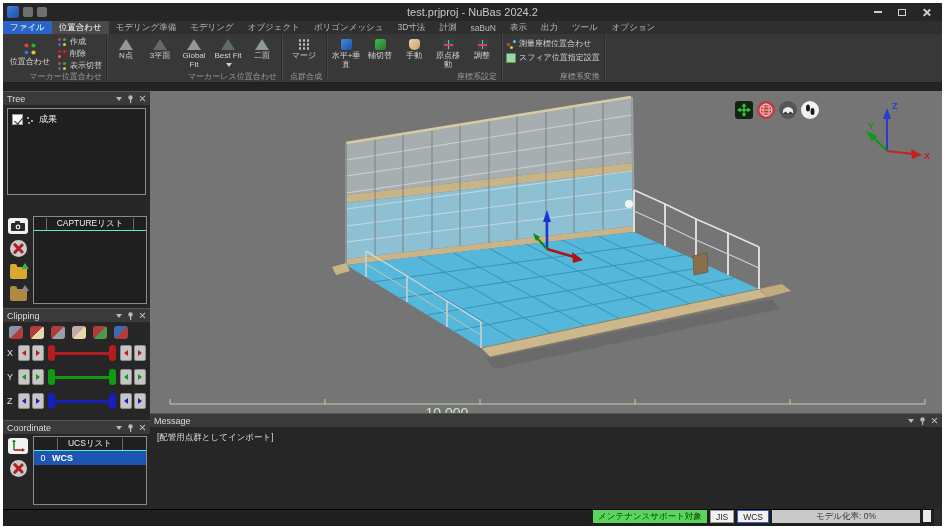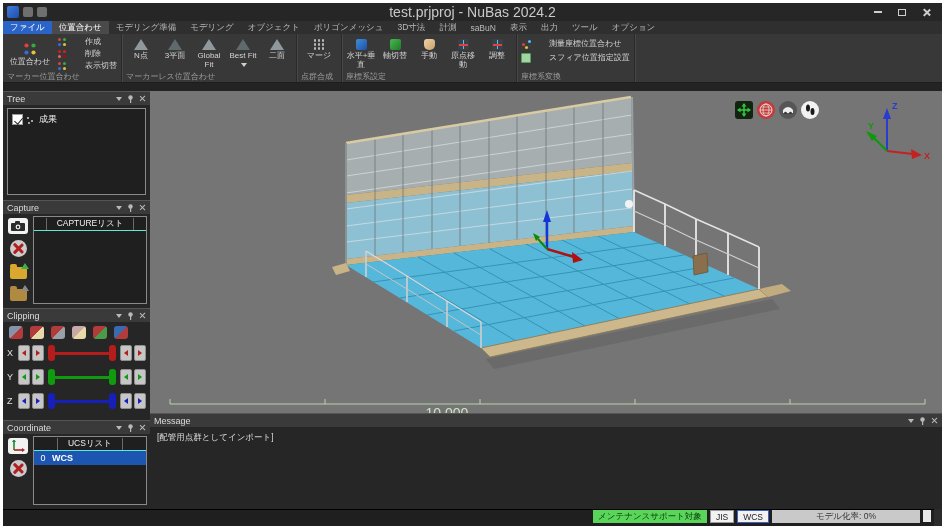--- a/index.html
+++ b/index.html
@@ -5,44 +5,44 @@
   * { margin:0; padding:0; box-sizing:border-box; }
   body { background:#ffffff; font-family:"Liberation Sans","DejaVu Sans",sans-serif; }
   .app { position:relative; width:945px; height:529px; background:#ffffff; overflow:hidden; }
   .win { position:absolute; inset:3px; background:#2b2b2b; }
 
   
   .titlebar { position:absolute; left:0; right:0; top:0; height:18px; background:#262626; display:flex; align-items:center; padding:0 4px; }
   .tb-icons { display:flex; gap:4px; align-items:center; }
   .appico { width:12px; height:12px; border-radius:2px; background:linear-gradient(135deg,#3f7de0,#1f4fa8); }
   .tbico { width:10px; height:10px; border-radius:2px; background:#6f6f6f; }
-  .tb-title { position:absolute; left:0; right:0; text-align:center; font-size:14px; color:#c9c9c9; pointer-events:none; }
+  .tb-title { position:absolute; left:0; right:0; text-align:center; font-size:11px; color:#c9c9c9; pointer-events:none; }
   .tb-controls { margin-left:auto; display:flex; }
   .tbc { width:24px; height:18px; display:flex; align-items:center; justify-content:center; }
   .min-bar { width:8px; height:2px; background:#cfcfcf; }
   .max-box { width:8px; height:7px; border:1px solid #cfcfcf; }
   .x-ico { position:relative; width:9px; height:9px; }
   .x-ico::before,.x-ico::after { content:""; position:absolute; left:4px; top:0; width:1.5px; height:9px; background:#cfcfcf; }
   .x-ico::before { transform:rotate(45deg);} .x-ico::after { transform:rotate(-45deg);}
 
   
   .menubar { position:absolute; left:0; right:0; top:18px; height:13px; background:#2f2f2f; display:flex; align-items:stretch; }
   .mitem { font-size:8.5px; color:#b9b9b9; padding:1px 7px; display:flex; align-items:center; white-space:nowrap; }
   .mitem.file { background:#2a64c8; color:#fff; }
   .mitem.active { background:#4a4a4a; color:#fff; }
 
   
   .ribbon { position:absolute; left:0; right:0; top:31px; height:49px; background:#383838; border-bottom:1px solid #1e1e1e; display:flex; }
   .rgroup { display:flex; flex-direction:column; border-right:1px solid #2a2a2a; box-shadow:1px 0 0 #474747; padding:2px 4px 0 4px; }
   .rgroup .gcontent { flex:1; display:flex; gap:4px; align-items:stretch; }
-  .rgroup .glabel { height:11px; line-height:11px; text-align:left; font-size:8px; color:#9b9b9b; white-space:nowrap;font-family:Liberation Mono, monospace; }
+  .rgroup .glabel { height:11px; line-height:11px; text-align:right; font-size:8px; color:#9b9b9b; white-space:nowrap;font-family:Liberation Mono, monospace; }
   .bigbtn { width:46px; display:flex; flex-direction:column; align-items:center; justify-content:center; gap:2px; }
   .bigbtn .rlbl { font-size:8px; color:#d8d8d8; text-align:center; }
   .stack { display:flex; flex-direction:column; justify-content:center; gap:1px; }
-  .srowbtn { display:flex; align-items:center; gap:18px; height:11px; }
+  .srowbtn { display:flex; align-items:center; gap:3px; height:11px; }
   .srowbtn .rlbl { font-size:8px; color:#d3d3d3; white-space:nowrap; }
   .tallbtn { width:30px; display:flex; flex-direction:column; align-items:center; justify-content:flex-start; padding-top:3px; gap:2px; }
   .tallbtn .rlbl { font-size:8px; color:#d3d3d3; text-align:center; line-height:1.1; white-space:pre-line; }
   .dots4 { width:10px; height:10px; position:relative; }
   .dots4::before { content:""; position:absolute; left:1px; top:1px; width:3px; height:3px; border-radius:50%; background:#e04040;
       box-shadow:5px 0 0 #2fae3c, 0 5px 0 #2f6fd6, 5px 5px 0 #e0c23c; }
   .dots4.red::before { background:#d02020; box-shadow:5px 0 0 #d02020,0 5px 0 #f06060,5px 5px 0 #a01010; }
   .dots9 { width:11px; height:11px; position:relative; }
   .dots9::before { content:""; position:absolute; left:0; top:0; width:2.5px; height:2.5px; border-radius:50%; background:#b9b9b9;
       box-shadow:4px 0 0 #b9b9b9,8px 0 0 #b9b9b9,0 4px 0 #b9b9b9,4px 4px 0 #b9b9b9,8px 4px 0 #b9b9b9,0 8px 0 #b9b9b9,4px 8px 0 #b9b9b9,8px 8px 0 #b9b9b9; }
@@ -313,31 +313,20 @@
           <div class="treeitem">
             <span class="cb"></span>
             <span class="pc-ico"></span>
             <span class="tlabel">成果</span>
           </div>
         </div>
       </div>
     </div>
 
     <div class="panel" style="top:117px;height:108px">
-      <div class="phead">
-        <span class="ptitle">Capture</span>
-        <span class="pctrl">
-          <span class="tri-down"></span>
-          <svg class="pinsvg" width="7" height="8">
-                <circle cx="3.5" cy="2.5" r="2.2" fill="#b9b9b9"></circle>
-                <rect x="3" y="4" width="1.2" height="4" fill="#b9b9b9"></rect>
-              </svg>
-          <span class="xsm"></span>
-        </span>
-      </div>
       <div class="pbody">
         <div class="striplayout">
           <div class="iconstrip">
             <span class="camico">
               <svg width="14" height="10">
                     <rect x="0" y="2" width="14" height="8" rx="1" fill="#2b2b2b"></rect>
                     <rect x="4" y="0" width="5" height="3" rx="1" fill="#2b2b2b"></rect>
                     <circle cx="7" cy="6" r="2.4" fill="#f2f2f2"></circle>
                     <circle cx="7" cy="6" r="1.2" fill="#2b2b2b"></circle>
                   </svg>

